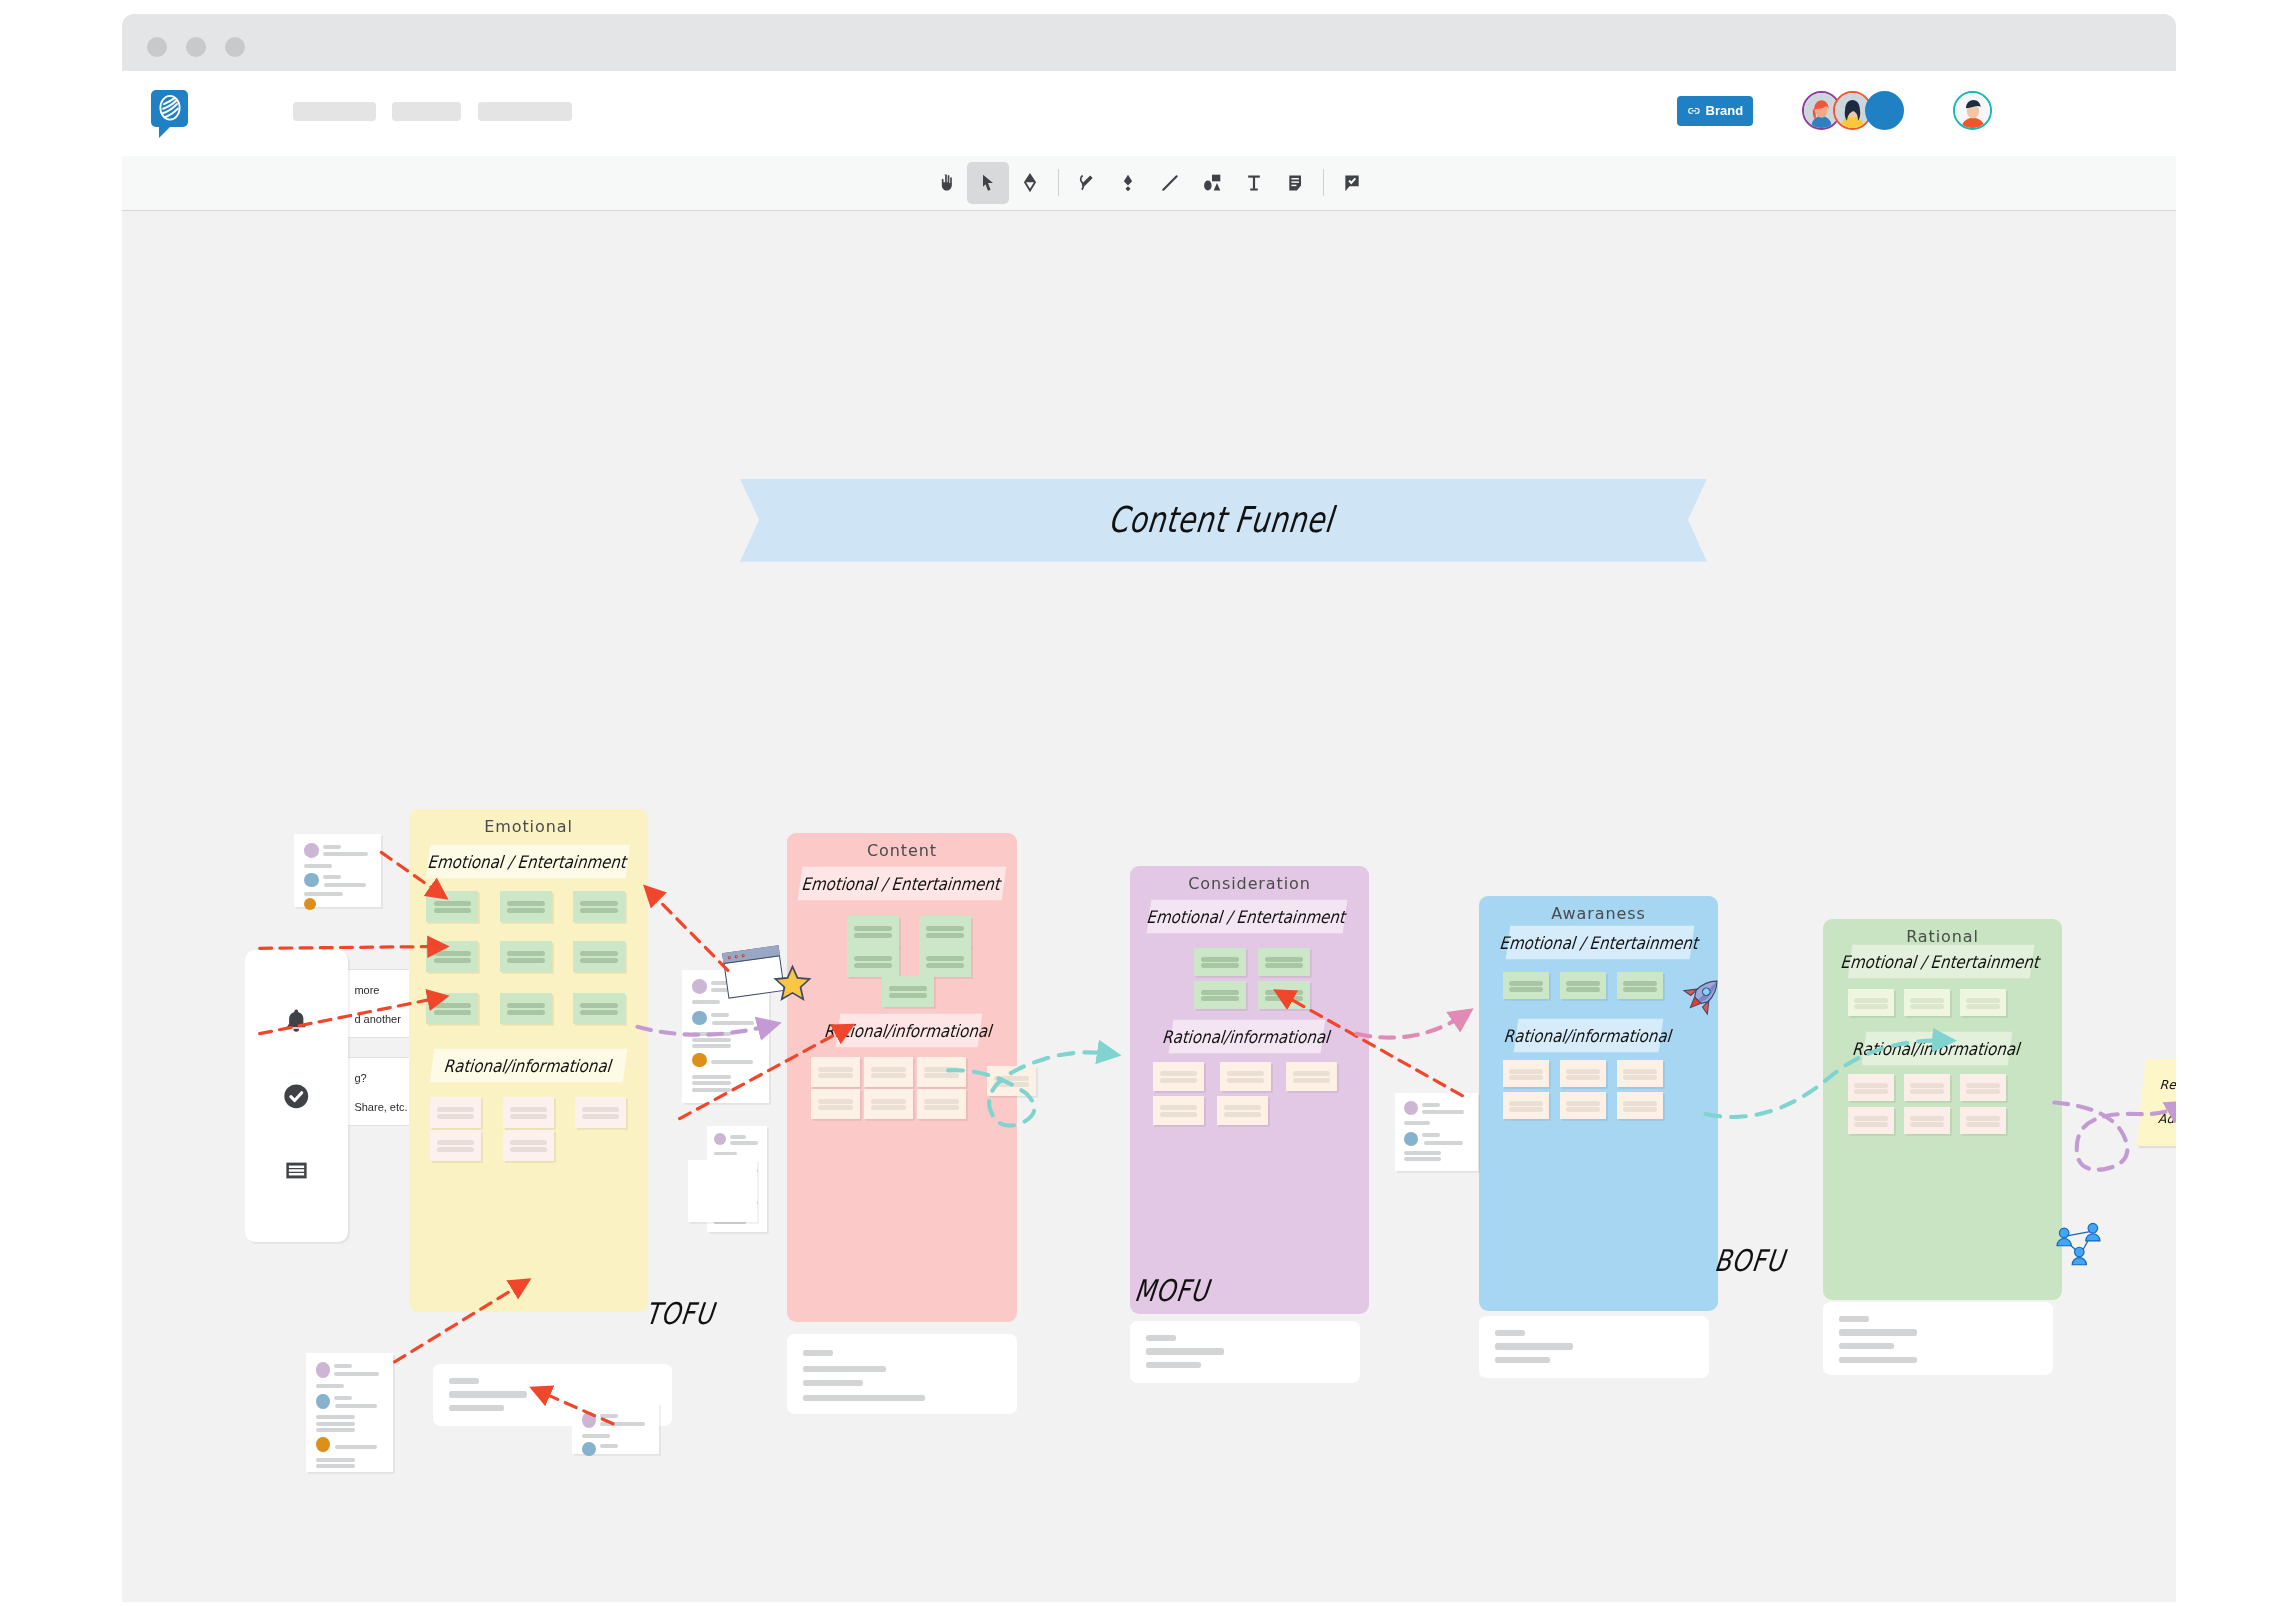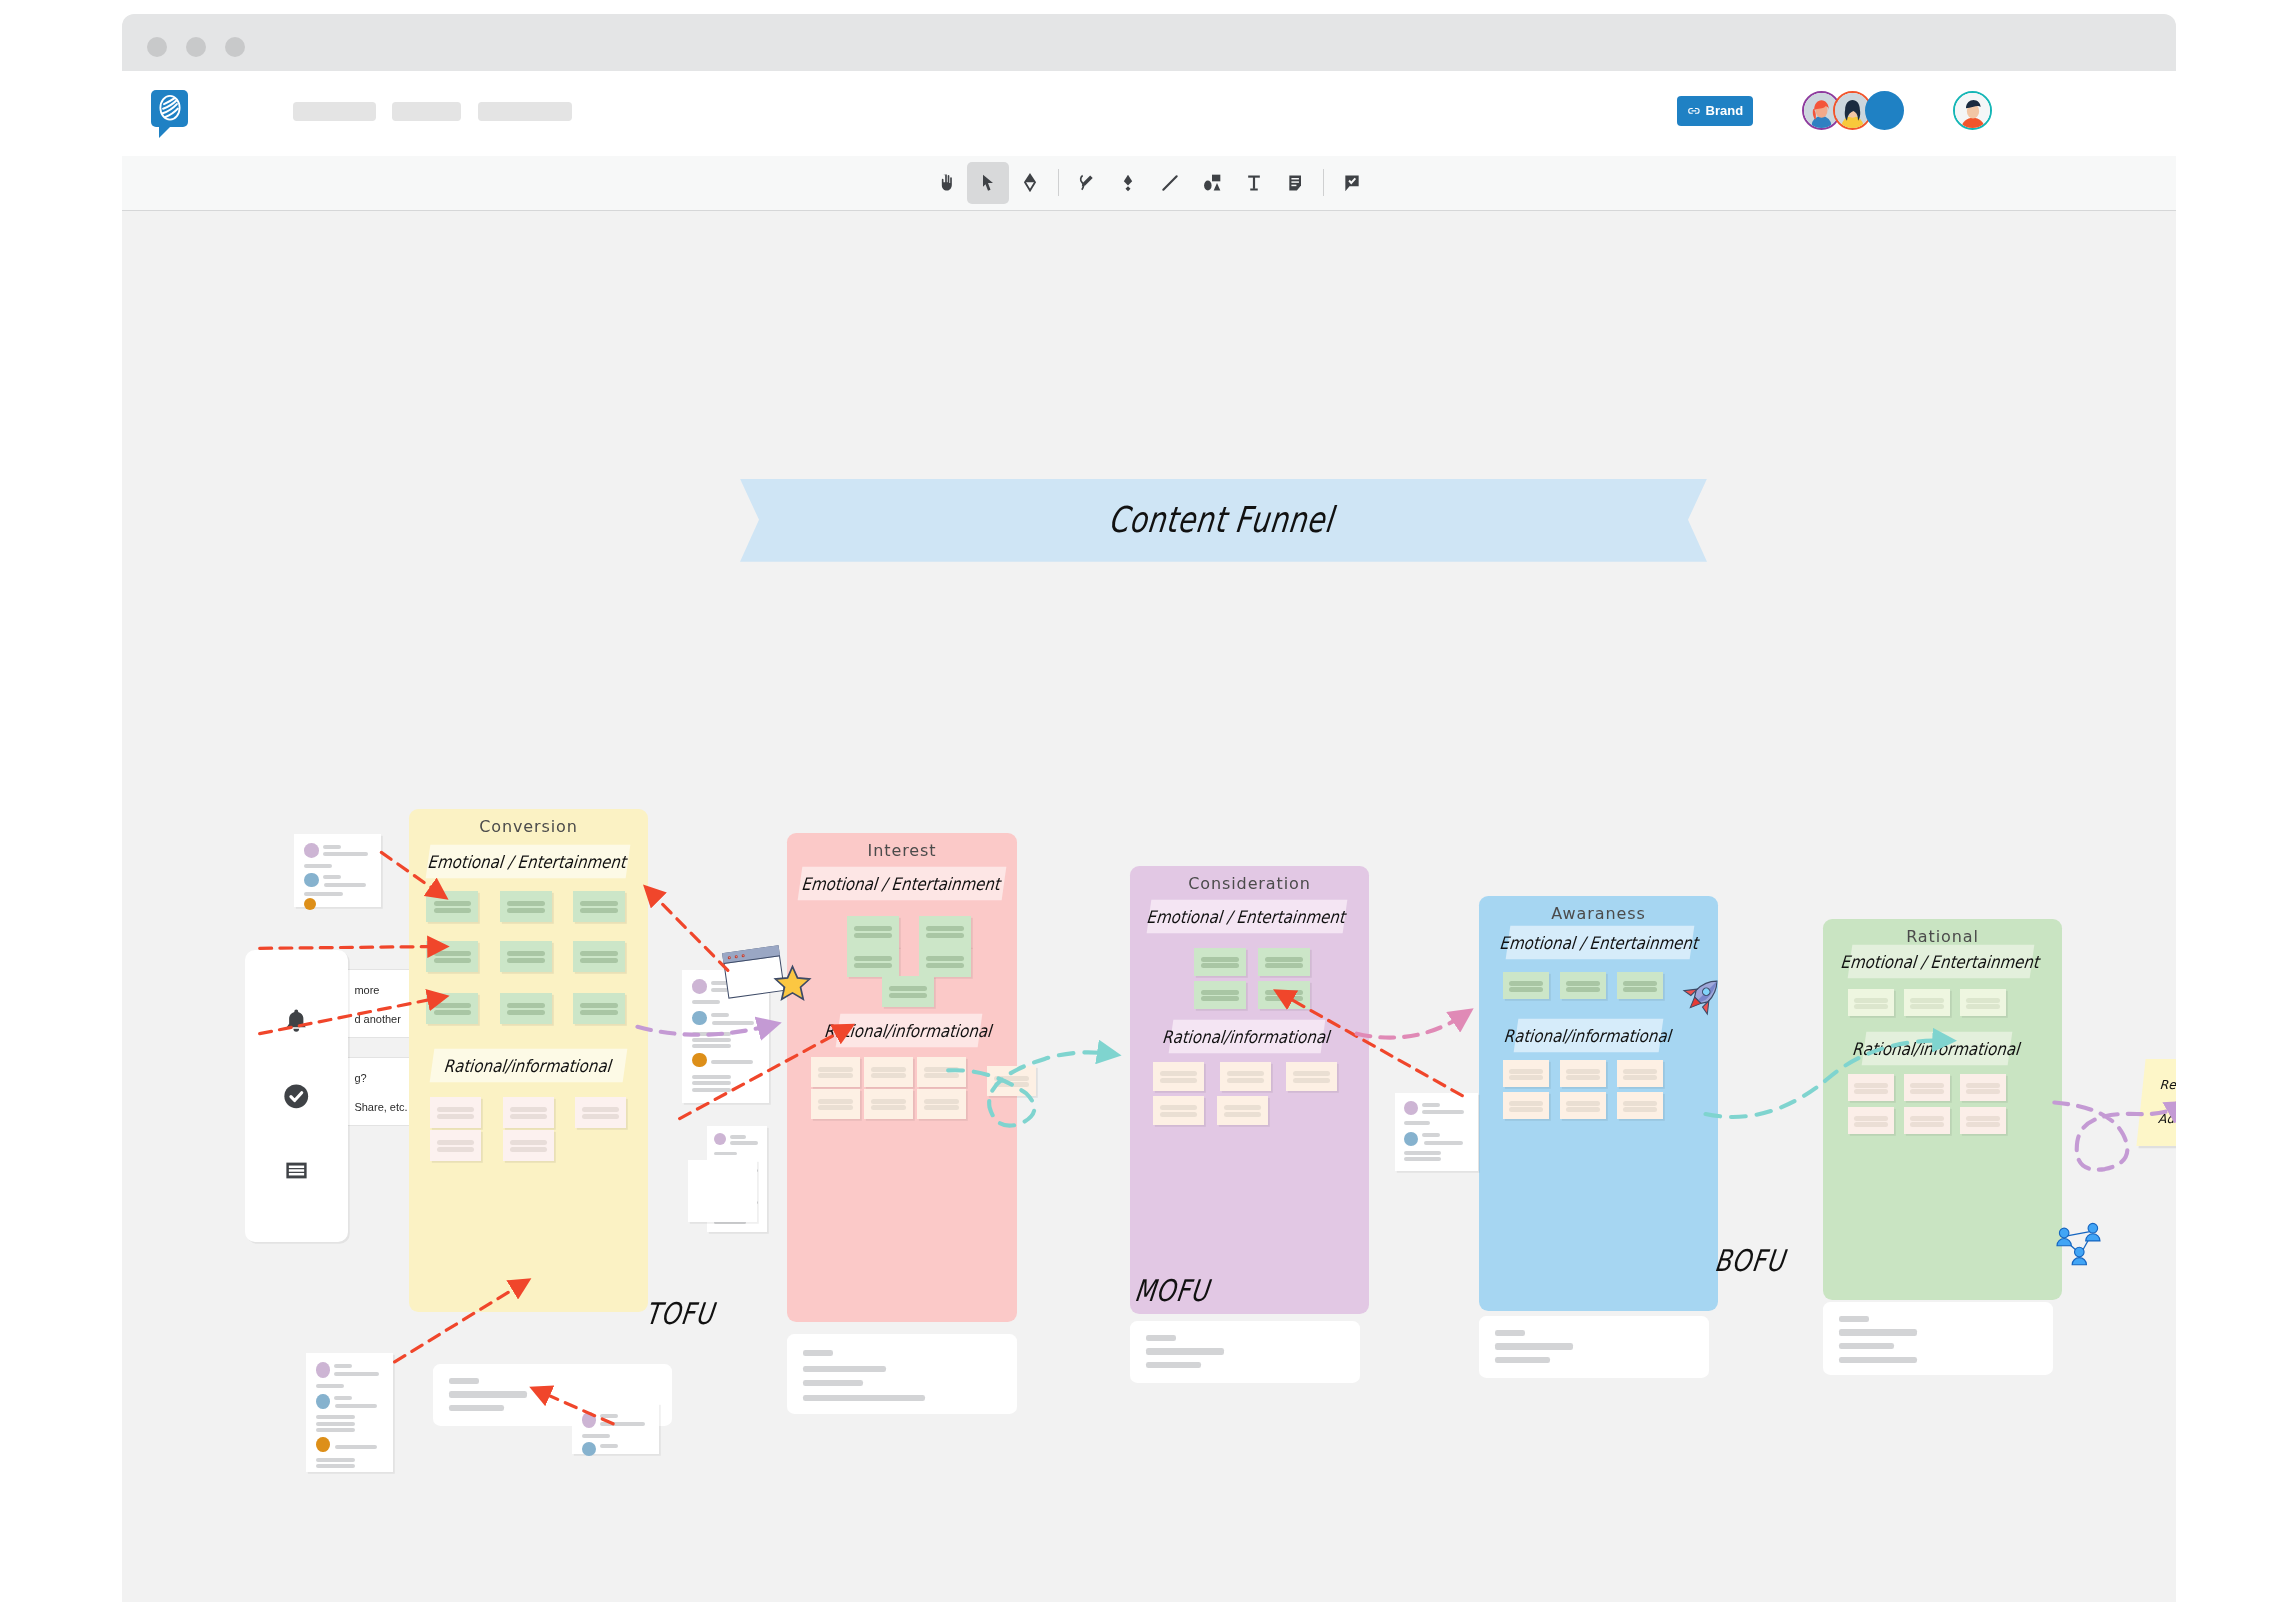--- a/index.html
+++ b/index.html
@@ -283,21 +283,21 @@
         <svg width="27" height="27" viewBox="0 0 24 24">
             <rect x="3" y="5" width="18" height="14"></rect>
             <rect x="5.2" y="7.6" width="13.6" height="2.2" fill="#fff"></rect>
             <rect x="5.2" y="10.9" width="13.6" height="2.2" fill="#fff"></rect>
             <rect x="5.2" y="14.2" width="13.6" height="2.2" fill="#fff"></rect>
           </svg>
       </div>
     </div>
 
     <div class="col" style="left:287px; top:597px; width:239px; height:503px; background:#fbf2c4;">
-      <div class="col-title">Conversion</div>
+      <div class="col-title">Emotional</div>
       <div class="sub" style="left:19px; top:38px; width:200px; background:#fdfae6;">Emotional / Entertainment</div>
       <div class="card green" style="left:17.4px;  top:82px; width:52px; height:31px;">
           <i class="l1"></i>
           <i class="l2"></i>
         </div>
       <div class="card green" style="left:91px; top:82px; width:52px; height:31px;">
           <i class="l1"></i>
           <i class="l2"></i>
         </div>
       <div class="card green" style="left:164px; top:82px; width:52px; height:31px;">
@@ -345,21 +345,21 @@
           <i class="l1"></i>
           <i class="l2"></i>
         </div>
       <div class="card blush" style="left:94px; top:321px; width:51px; height:31px;">
           <i class="l1"></i>
           <i class="l2"></i>
         </div>
     </div>
 
     <div class="col" style="left:665px; top:621px; width:230px; height:489px; background:#fbc9c8;">
-      <div class="col-title">Interest</div>
+      <div class="col-title">Content</div>
       <div class="sub" style="left:13px; top:36px; width:204px; background:#fde6e5;">Emotional / Entertainment</div>
       <div class="card green" style="left:60px; top:83px; width:52px; height:31px;">
           <i class="l1"></i>
           <i class="l2"></i>
         </div>
       <div class="card green" style="left:132px; top:83px; width:52px; height:31px;">
           <i class="l1"></i>
           <i class="l2"></i>
         </div>
       <div class="card green" style="left:60px; top:113px; width:52px; height:31px;">

